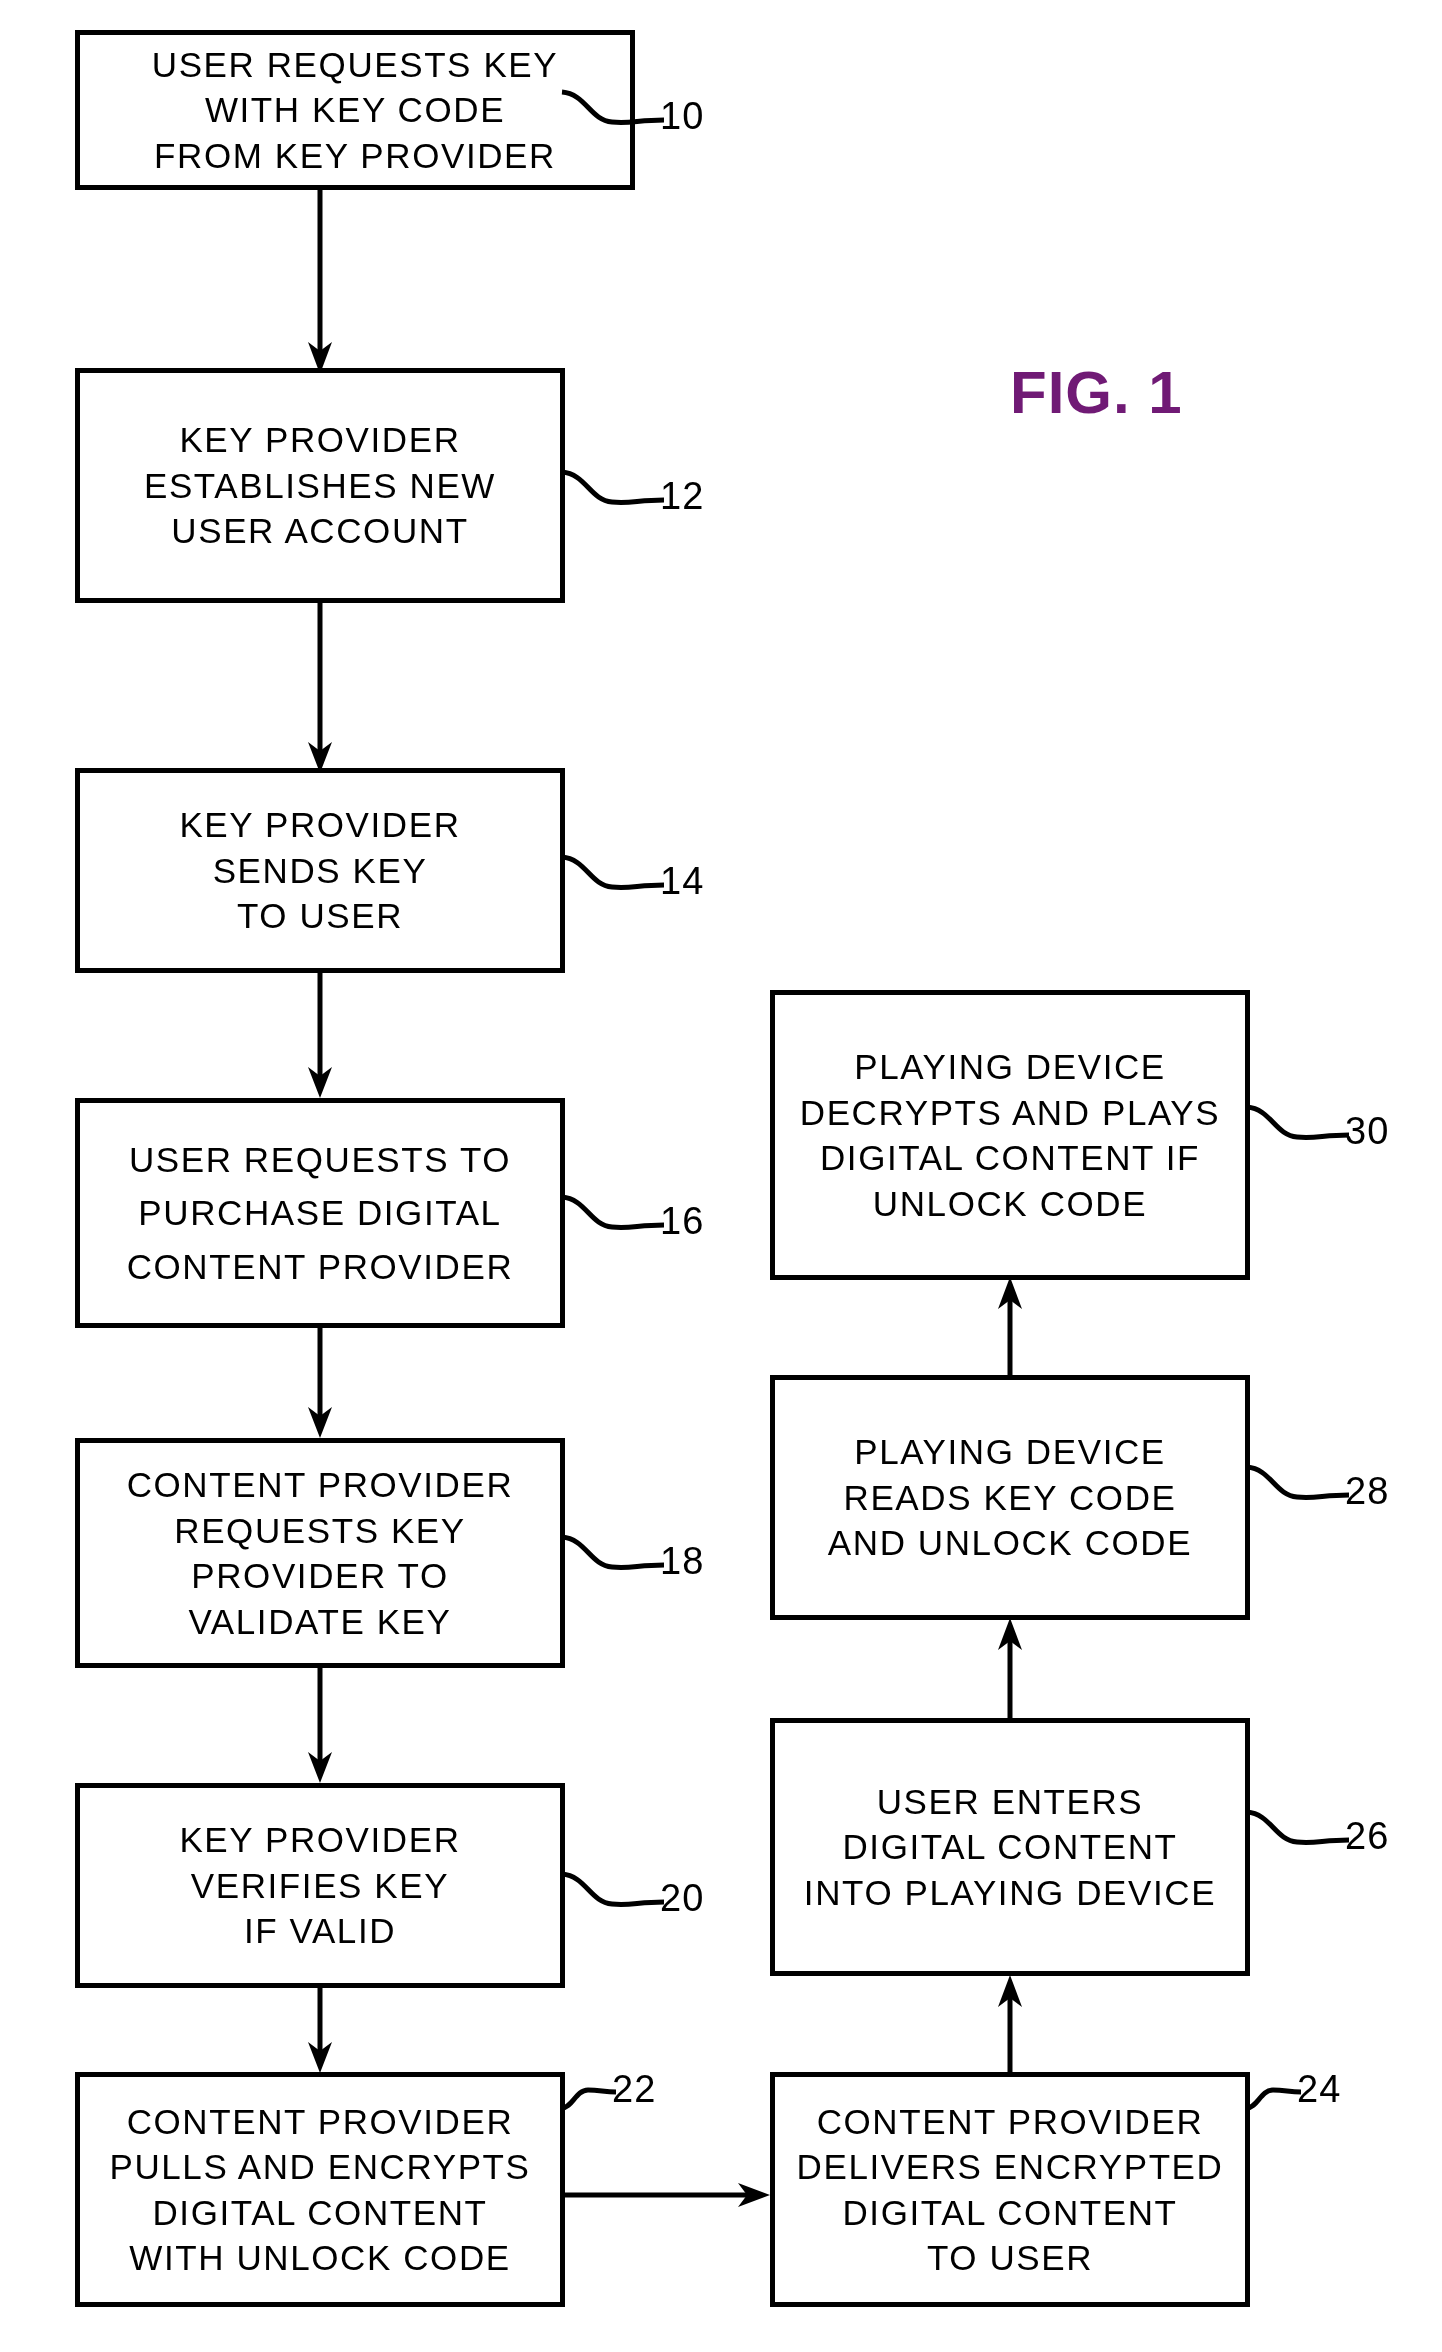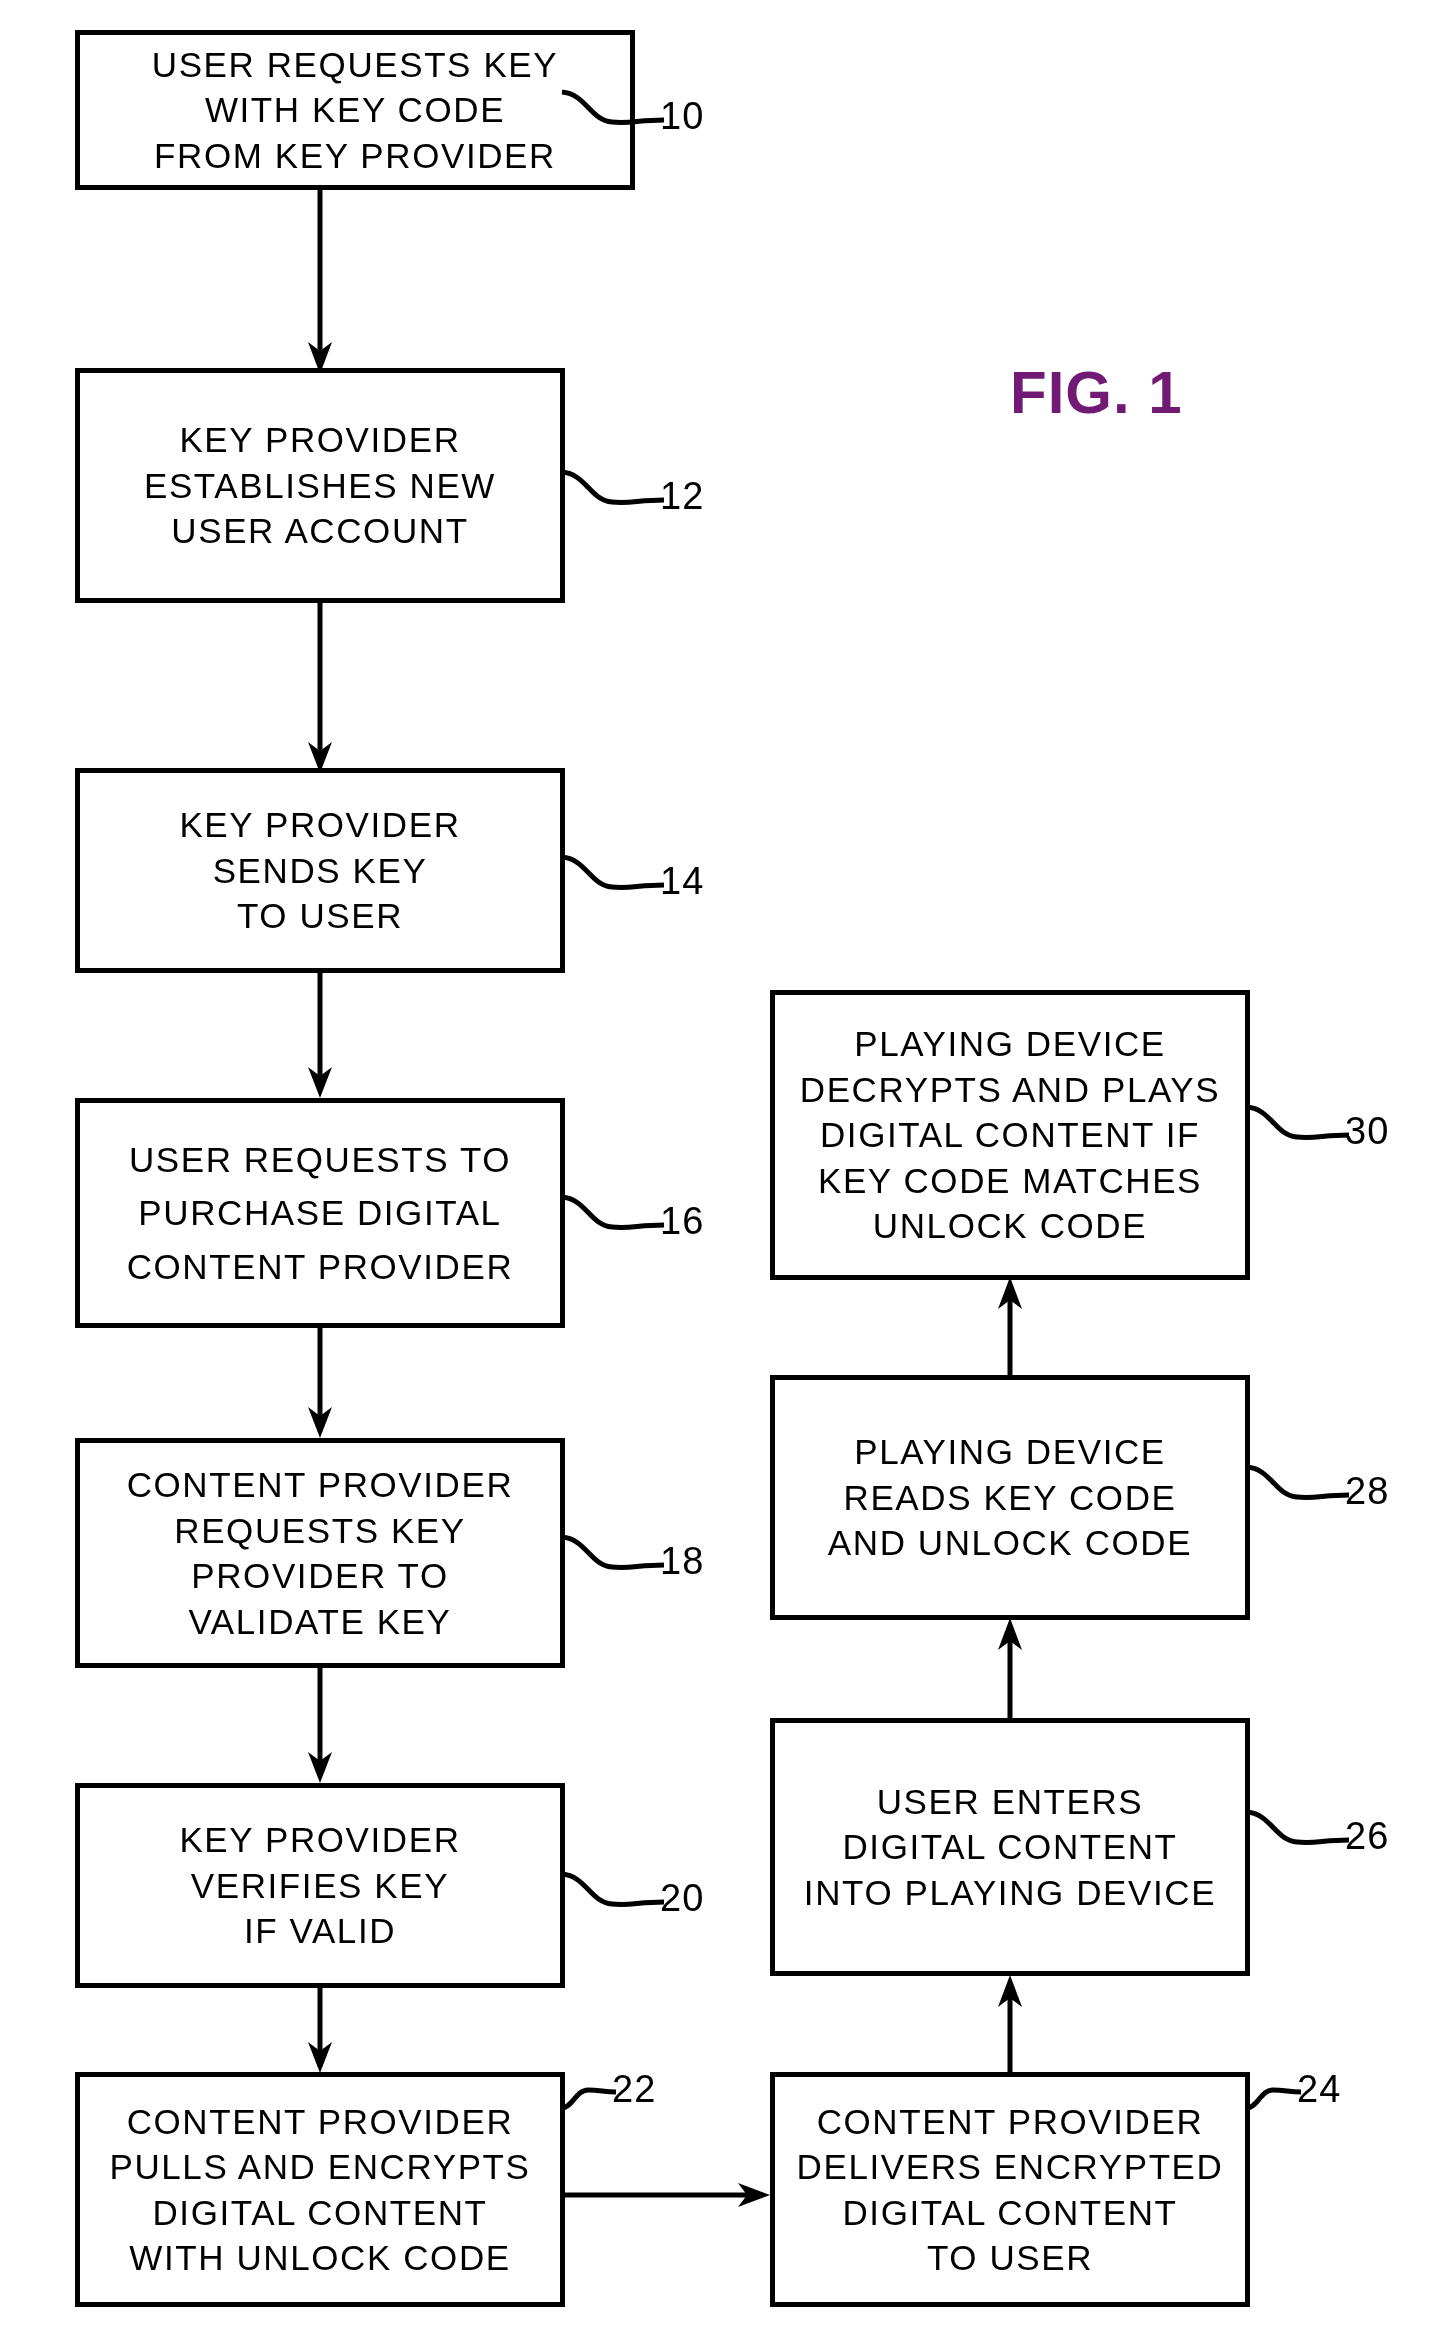--- a/index.html
+++ b/index.html
@@ -217,21 +217,20 @@
 
   <svg class="conn" style="left:985px; top:1277px; width:50px; height:100px;" viewBox="0 0 50 100">
     <line x1="25" y1="100" x2="25" y2="17" stroke="#000" stroke-width="5"></line>
     <path d="M25,0 L13,32 L25,23 L37,32 Z" fill="#000"></path>
   </svg>
 
   <div class="node" style="left:770px; top:990px; width:480px; height:290px;">
     <span class="line">PLAYING DEVICE</span>
     <span class="line">DECRYPTS AND PLAYS</span>
     <span class="line">DIGITAL CONTENT IF</span>
-    <span class="line">KEY CODE MATCHES</span>
     <span class="line">UNLOCK CODE</span>
   </div>
   <svg class="leader" style="left:1245px; top:1095px; width:110px; height:60px;" viewBox="0 0 110 60">
     <path d="M2,12 C26,14 30,40 52,42 C70,44 78,40 104,40" stroke="#000" stroke-width="5" fill="none"></path>
   </svg>
   <div class="ref" style="left:1345px; top:1110px;">30</div>
 
 </div>
 
 </body></html>

